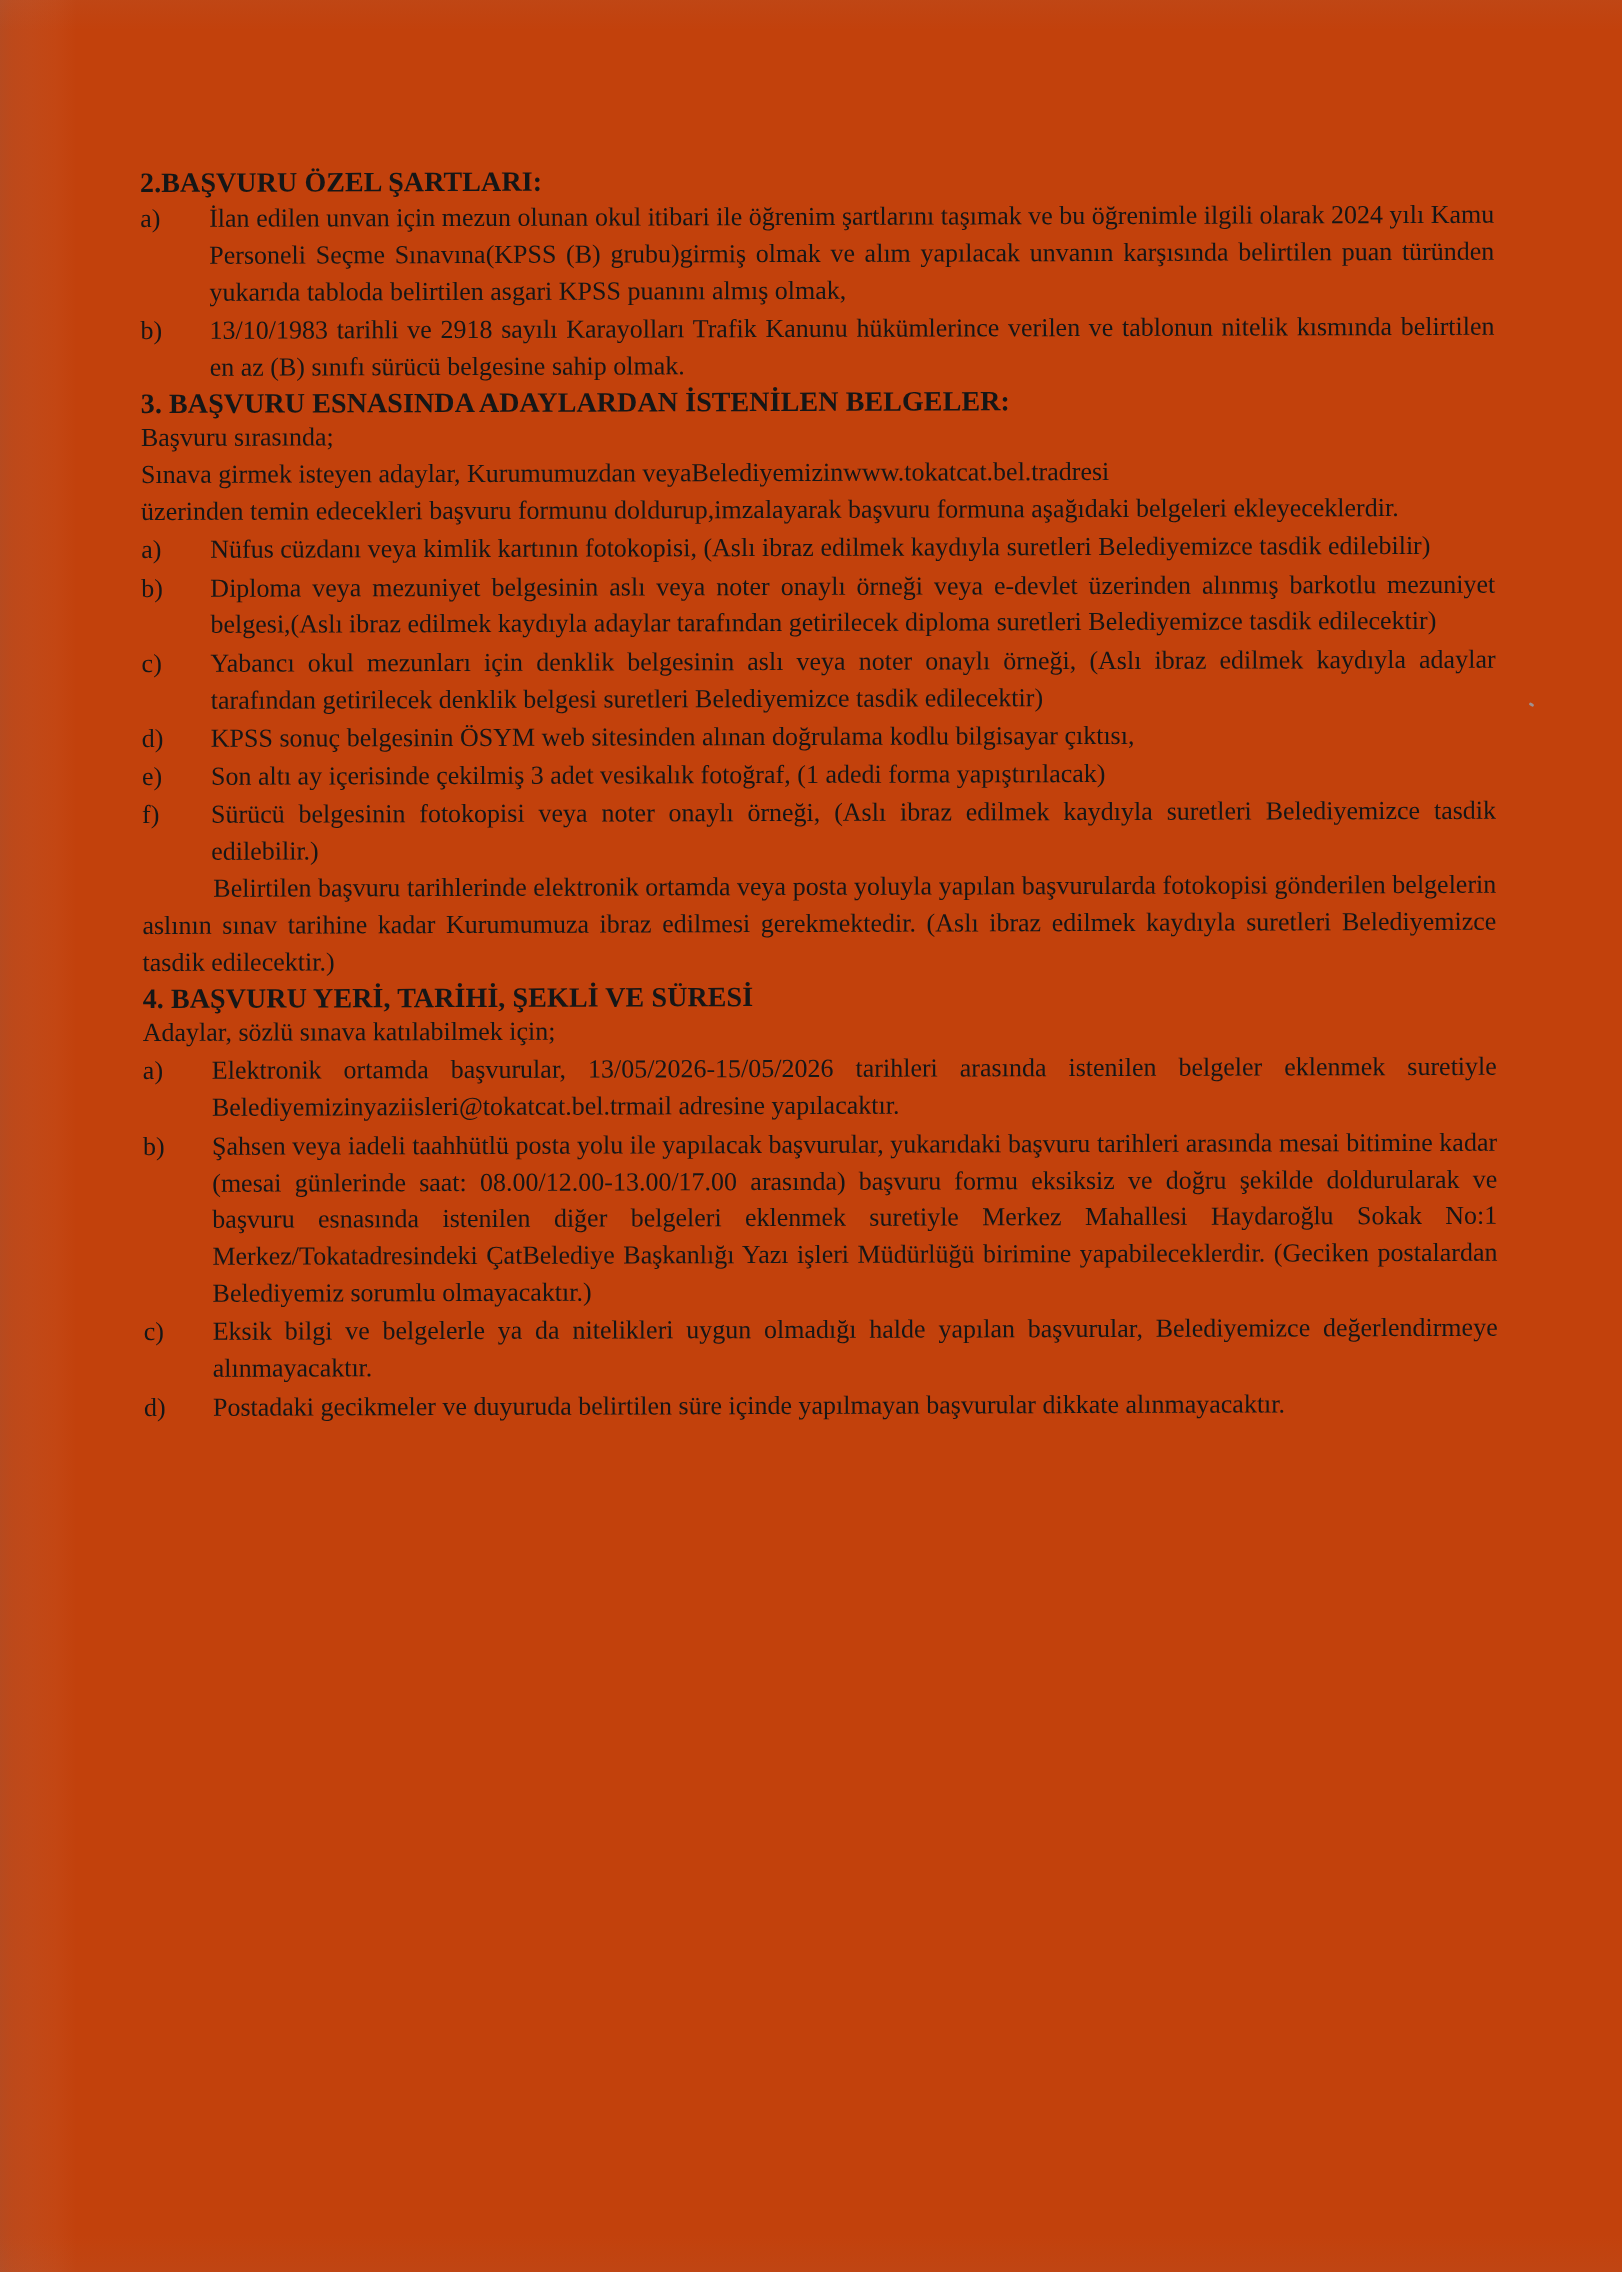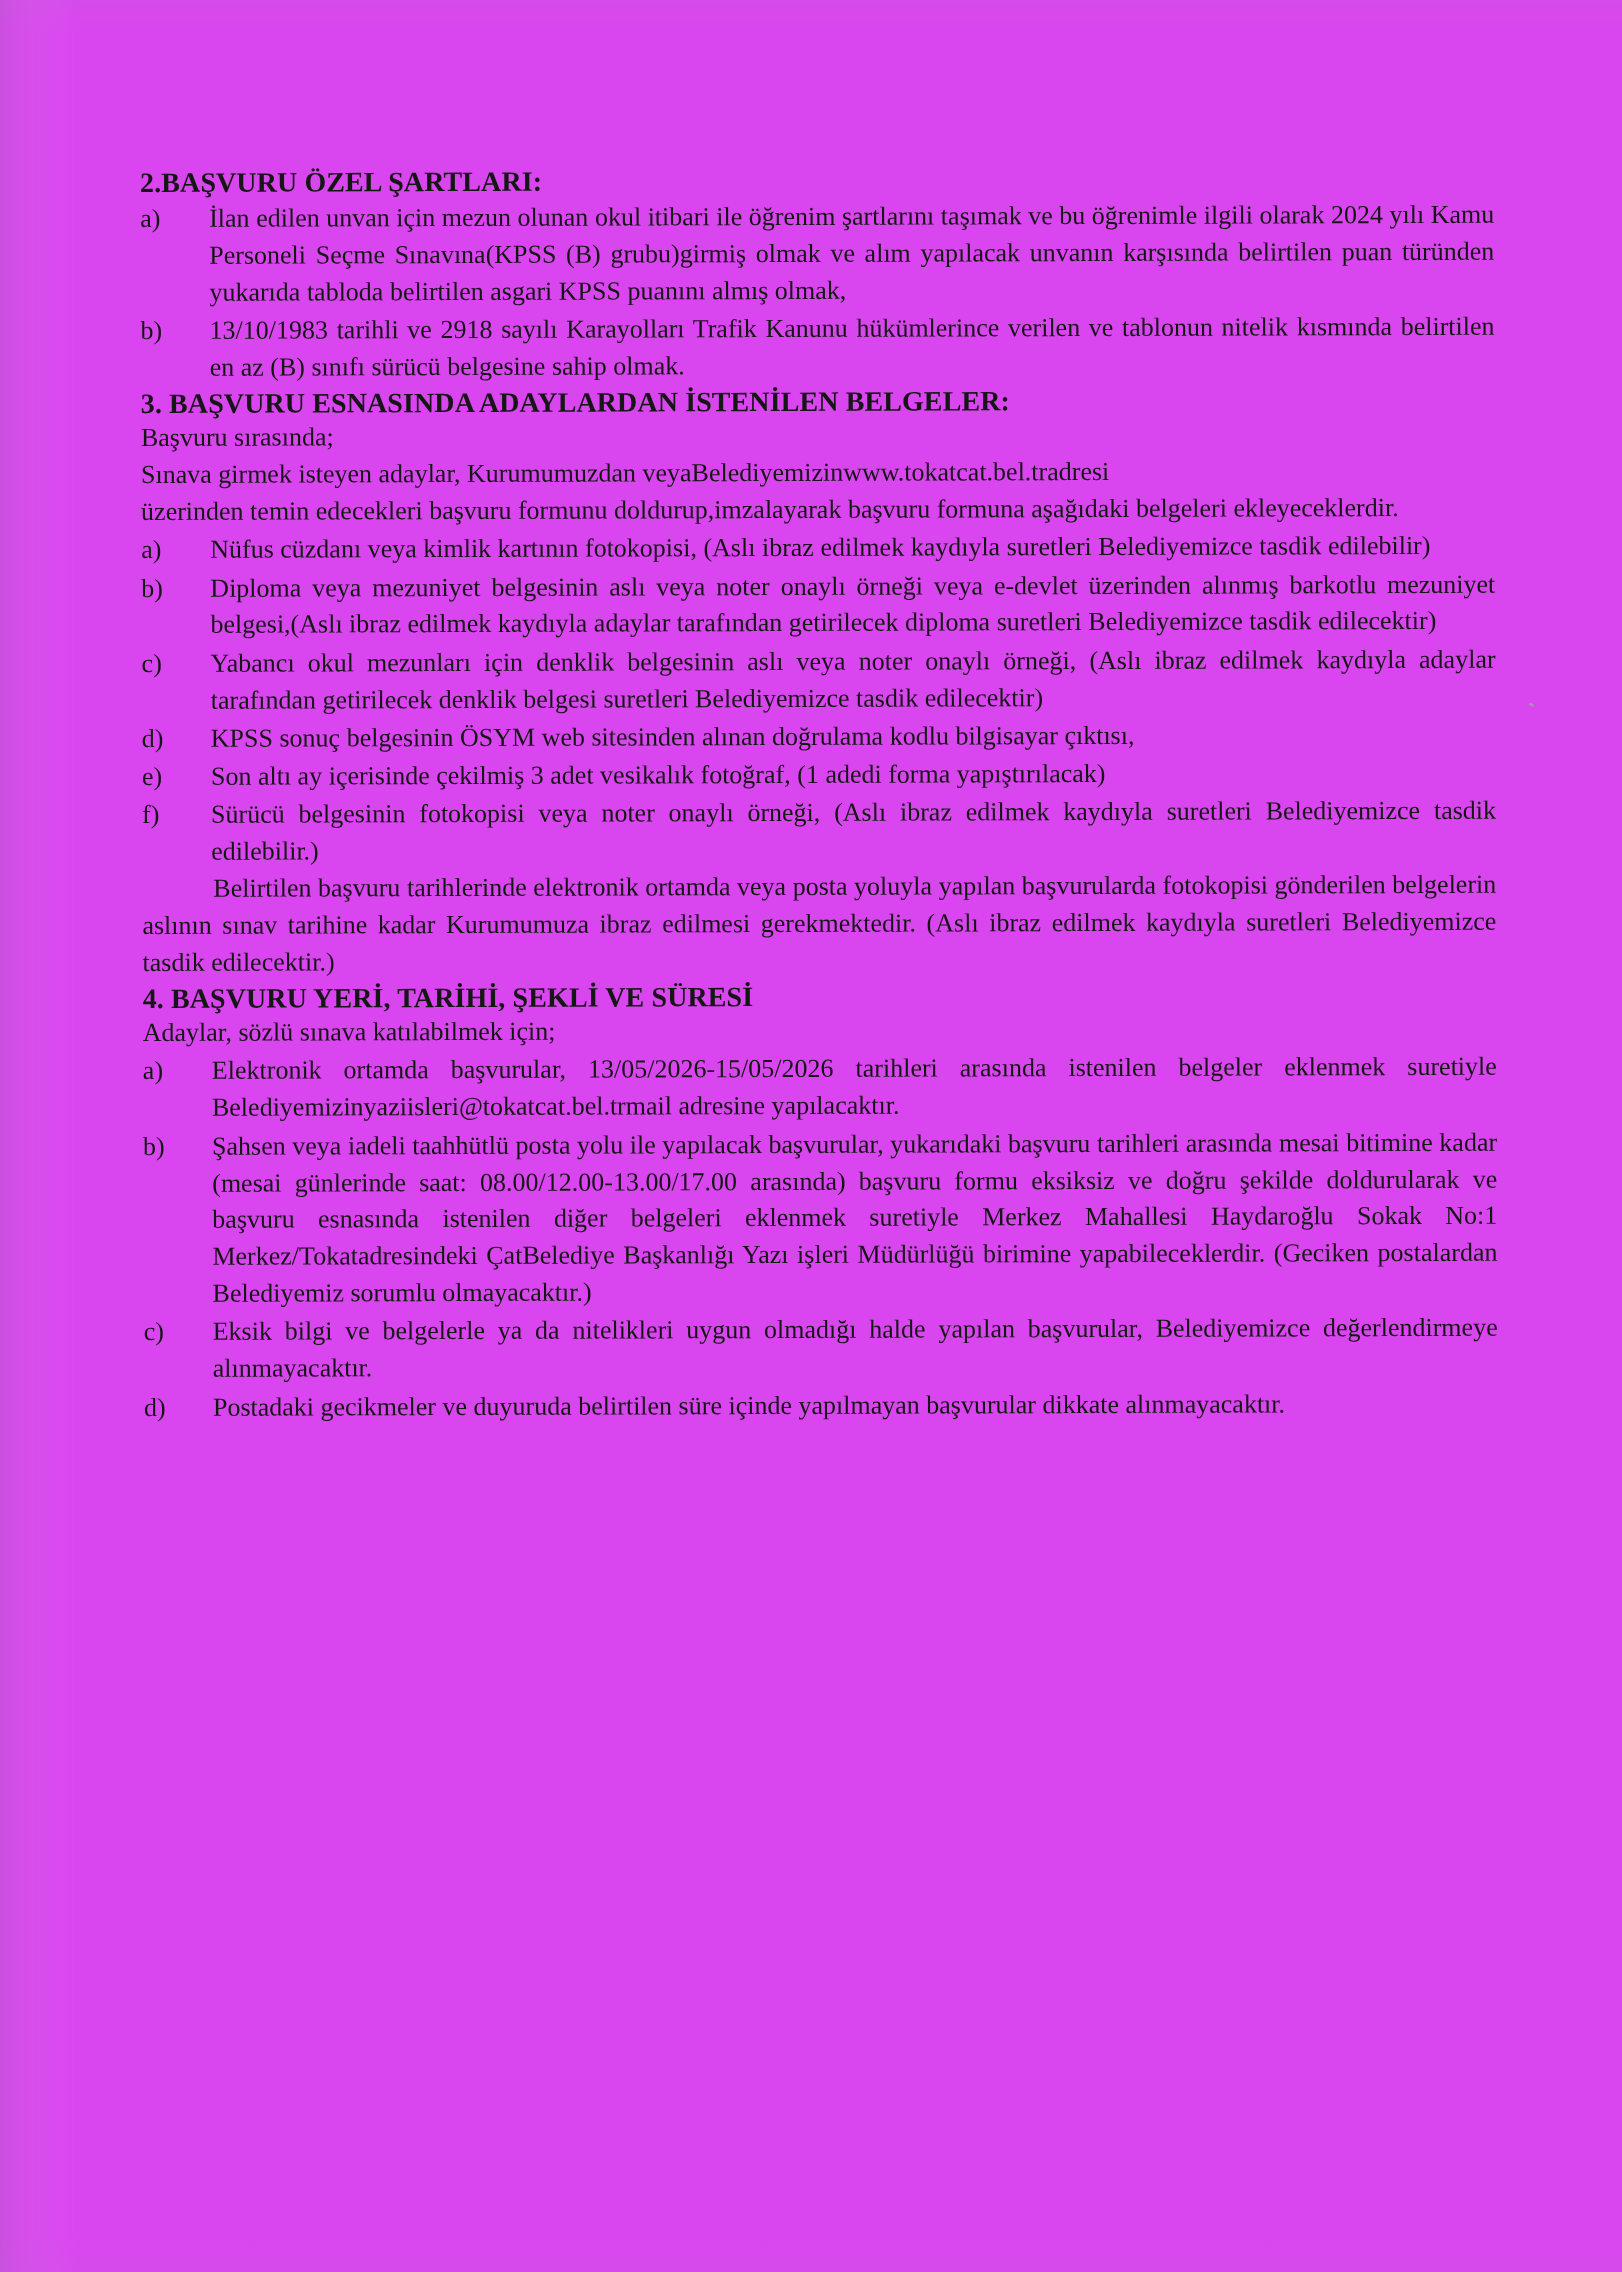--- a/index.html
+++ b/index.html
@@ -6,21 +6,21 @@
   html, body {
     margin: 0;
     padding: 0;
     background: #ffffff;
   }
 
   .page {
     position: relative;
     width: 1623px;
     height: 2273px;
-    background: #d946ef;
+    background: #c2410c;
     overflow: hidden;
     font-family: "Liberation Serif", "DejaVu Serif", serif;
     color: #161616;
   }
 
   
   .scan-edge-left {
     position: absolute;
     left: 0;
     top: 0;

